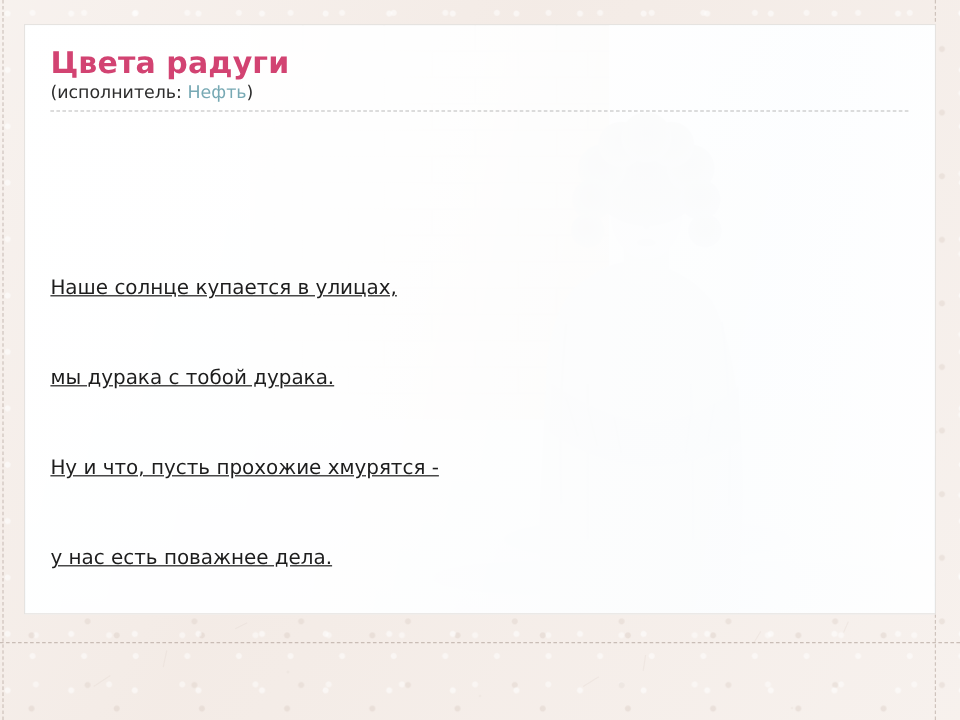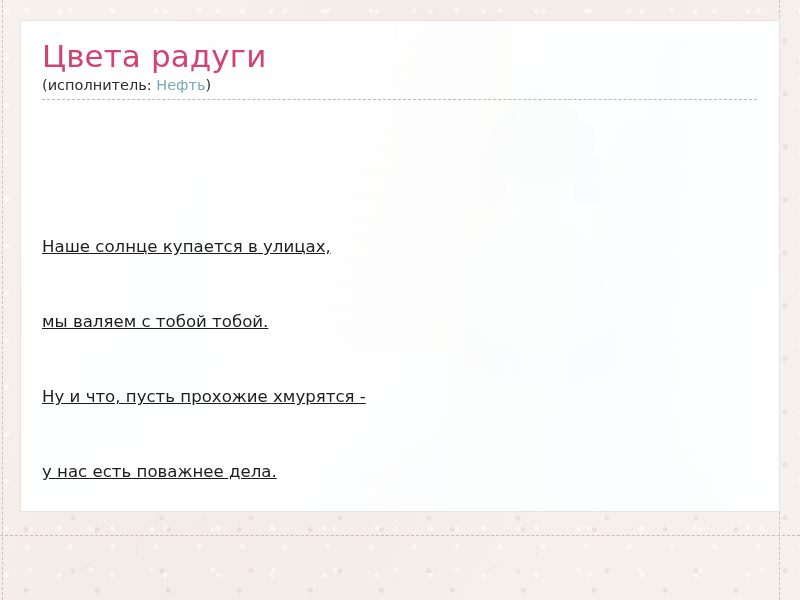--- a/index.html
+++ b/index.html
@@ -92,22 +92,22 @@
 
   .card-content {
     position: relative;
     z-index: 5;
     padding: 18px 22px 0 21px;
   }
 
   
   .song-title {
     margin: 0;
-    font-size: 31px;
-    font-weight: normal;
+    font-size: 25px;
+    font-weight: bold;
     line-height: 1.12;
     color: #d24372;
     letter-spacing: 0.1px;
     white-space: nowrap;
   }
   .song-artist-line {
     margin: 3px 0 0 0;
     font-size: 14.5px;
     color: #2c2c2c;
     line-height: 1.2;
@@ -342,21 +342,21 @@
     <h1 class="song-title">Цвета радуги</h1>
 
     <div class="song-artist-line"><span>(исполнитель: </span><a class="artist-link" href="#">Нефть</a><span>)</span></div>
 
     <div class="header-rule"></div>
 
     <div class="lyrics">
 
       <div class="lyrics-stanza">
         <span class="lyrics-line">Наше солнце купается в улицах,</span>
-        <span class="lyrics-line">мы валяем с тобой тобой.</span>
+        <span class="lyrics-line">мы дурака с тобой дурака.</span>
         <span class="lyrics-line">Ну и что, пусть прохожие хмурятся -</span>
         <span class="lyrics-line">у нас есть поважнее дела.</span>
       </div>
 
       
 
       
 
       
 

